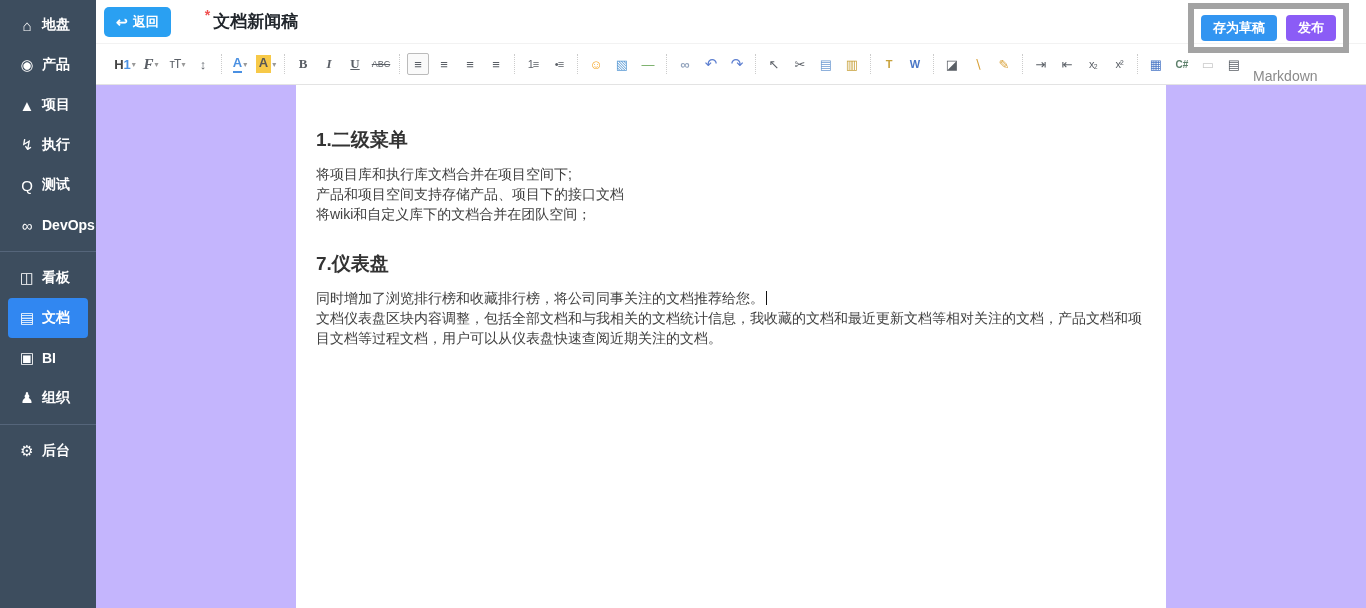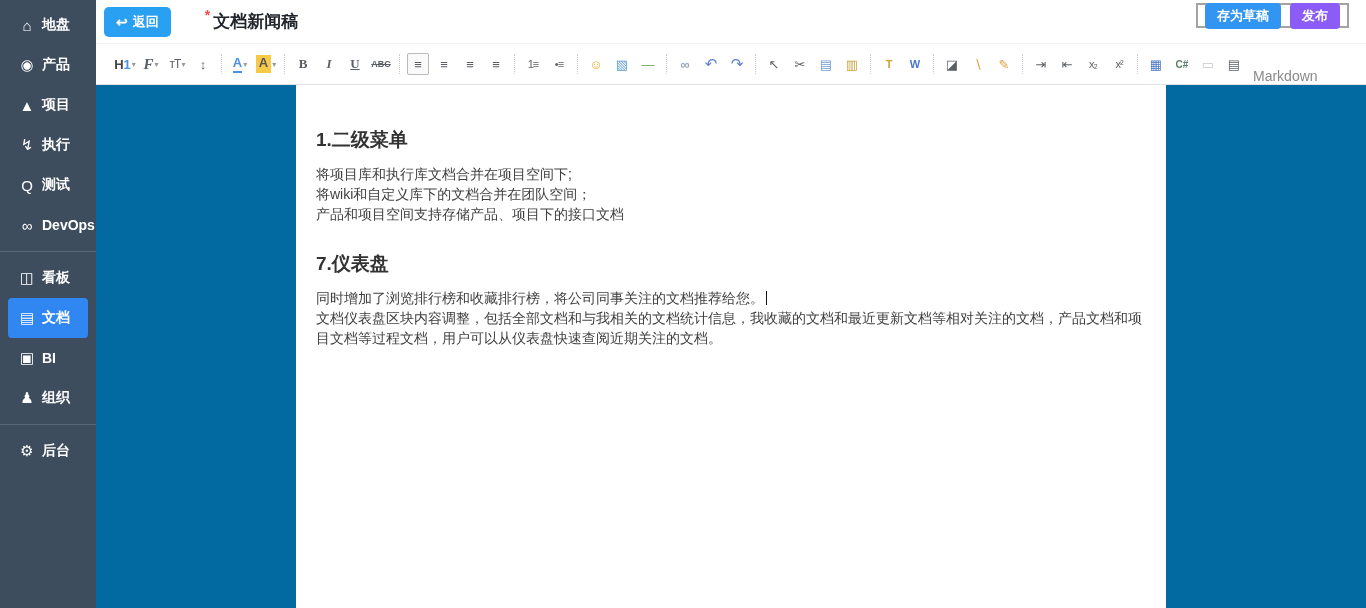--- a/index.html
+++ b/index.html
@@ -21,22 +21,22 @@
   
   .topbar { height:44px; background:#fff; display:flex; align-items:center;
     padding-left:8px; position:relative; border-bottom:1px solid #f2f2f2; }
   .back-btn { height:30px; min-width:62px; background:#2aa0f2; color:#fff; border:none;
     border-radius:5px; font-size:13px; font-weight:bold; display:flex; align-items:center;
     justify-content:center; gap:5px; padding:0 12px; cursor:pointer; }
   .back-btn .ico { font-size:14px; }
   .req-star { color:#f05050; font-weight:bold; font-size:14px; margin:0 3px 0 34px;
     position:relative; top:-7px; }
   .doc-title { font-size:17px; font-weight:bold; color:#21262c; }
-  .top-actions { position:absolute; top:3px; right:17px; height:25px;
-    border:2px solid #a3a3a3; display:flex; align-items:center; gap:9px; padding:0 7px; }
+  .top-actions { position:absolute; top:3px; right:17px; height:50px;
+    border:6px solid #a3a3a3; display:flex; align-items:center; gap:9px; padding:0 7px; }
   .btn-blue { height:26px; border:none; border-radius:4px; color:#fff; font-size:13px;
     font-weight:bold; padding:0 12px; cursor:pointer; }
   .btn-draft { background:#3295f1; }
   .btn-publish { background:#8b5cf6; }
 
   
   .toolbar { height:41px; background:#fff; border-bottom:1px solid #e3e3e3;
     display:flex; align-items:center; padding-left:16px; }
   .tb-item { min-width:22px; height:22px; display:flex; align-items:center; justify-content:center;
     font-size:13px; color:#5a5f66; cursor:pointer; margin:0 2px; border-radius:2px; user-select:none; }
@@ -44,41 +44,41 @@
   .sep { border-left:1px dotted #ccc; height:20px; margin:0 5px; }
   .h1 .h { font-weight:bold; color:#444; }
   .h1 .n { font-weight:bold; color:#4a90e2; }
   .ff { font-family:"Liberation Serif","DejaVu Serif",serif; font-style:italic; font-weight:bold; font-size:15px; }
   .fs { font-size:12px; letter-spacing:-1px; }
   .fore { color:#4a90e2; font-weight:bold; border-bottom:2px solid #4a90e2; height:18px; }
   .hilite { background:#f7c948; font-weight:bold; color:#555; padding:0 3px; height:18px; }
   .b { font-weight:bold; font-family:"Liberation Serif","DejaVu Serif",serif; }
   .i { font-style:italic; font-family:"Liberation Serif","DejaVu Serif",serif; font-weight:bold; }
   .u { text-decoration:underline; font-weight:bold; font-family:"Liberation Serif","DejaVu Serif",serif; }
-  .strike { font-size:9px; text-decoration:line-through; font-weight:bold; }
+  .strike { font-size:9px; text-decoration:line-through; font-weight:normal; }
   .tb-item.active { border:1px solid #bbb; background:#fafafa; }
   .small2 { font-size:11px; letter-spacing:-1px; }
   .c-orange { color:#f5a31f; }
   .c-img { color:#5b9bd5; }
   .c-green { color:#6faa5e; }
   .c-link { color:#93a4bd; font-weight:bold; }
   .c-undo { color:#5d7fd0; font-size:15px; }
   .c-copy { color:#6f9bd2; }
   .c-paste { color:#c8a23c; }
   .c-word { color:#4a77c6; font-weight:bold; font-size:11px; }
   .c-text { color:#c8a23c; font-weight:bold; font-size:11px; }
   .c-broom { color:#d9a23a; }
   .c-pencil { color:#d9a23a; }
   .c-table { color:#4a77c6; }
   .c-code { font-size:10px; font-weight:bold; color:#5c7f6a; }
   .disabled { color:#c9c9c9; cursor:default; }
   .md-label { font-size:14px; color:#8a8a8a; margin-left:6px; cursor:pointer;margin-top:24px; }
 
   
-  .editor { flex:1; background:#0369a1; display:flex; justify-content:center; overflow:hidden; }
+  .editor { flex:1; background:#c4b5fd; display:flex; justify-content:center; overflow:hidden; }
   .page { width:870px; background:#fff; padding:42px 20px 0 20px; }
   .doc-h { font-size:19px; font-weight:bold; color:#333; margin-bottom:11px; }
   .doc-p { font-size:14px; line-height:20px; color:#3f3f3f; margin-bottom:27px; }
   .caret-bar { display:inline-block; width:1px; height:14px; background:#111;
     vertical-align:-2px; margin-left:2px; }
 </style>
 </head>
 <body>
 
 <div class="app">
@@ -217,22 +217,22 @@
       <span class="tb-item disabled">▭</span>
       <span class="tb-item">▤</span>
       <span class="md-label">Markdown</span>
     </div>
 
     <div class="editor">
       <div class="page">
         <div class="doc-h">1.二级菜单</div>
         <div class="doc-p">
           <div>将项目库和执行库文档合并在项目空间下;</div>
+          <div>产品和项目空间支持存储产品、项目下的接口文档</div>
           <div>将wiki和自定义库下的文档合并在团队空间；</div>
-          <div>产品和项目空间支持存储产品、项目下的接口文档</div>
         </div>
         <div class="doc-h">7.仪表盘</div>
         <div class="doc-p">
           <div><span>同时增加了浏览排行榜和收藏排行榜，将公司同事关注的文档推荐给您。</span><span class="caret-bar"></span></div>
           <div>文档仪表盘区块内容调整，包括全部文档和与我相关的文档统计信息，我收藏的文档和最近更新文档等相对关注的文档，产品文档和项目文档等过程文档，用户可以从仪表盘快速查阅近期关注的文档。</div>
         </div>
       </div>
     </div>
 
   </div>

